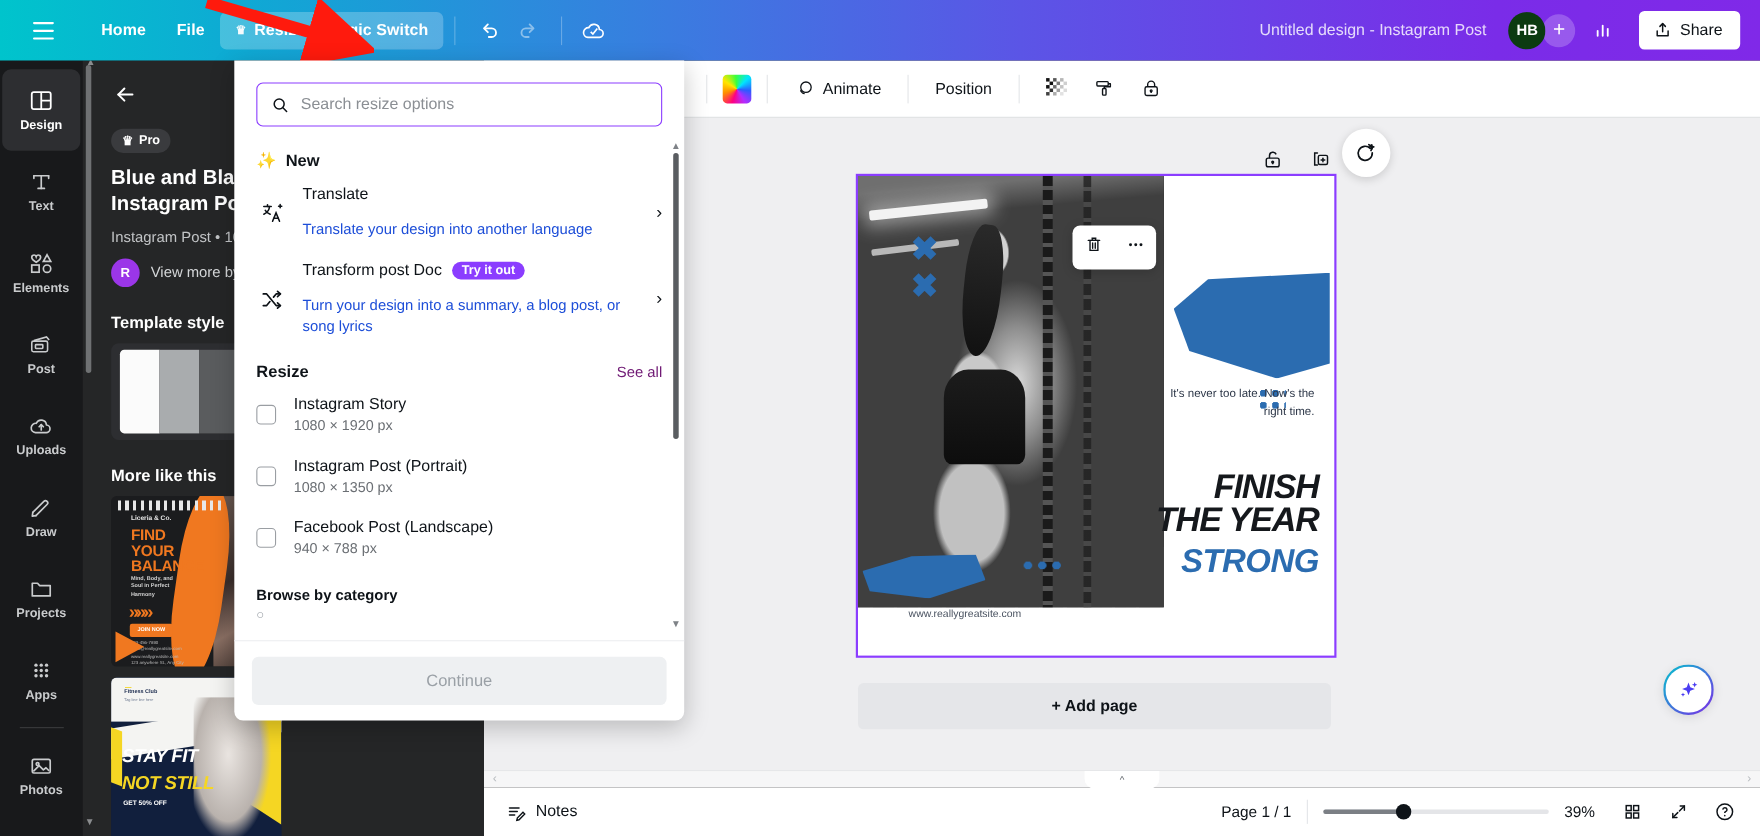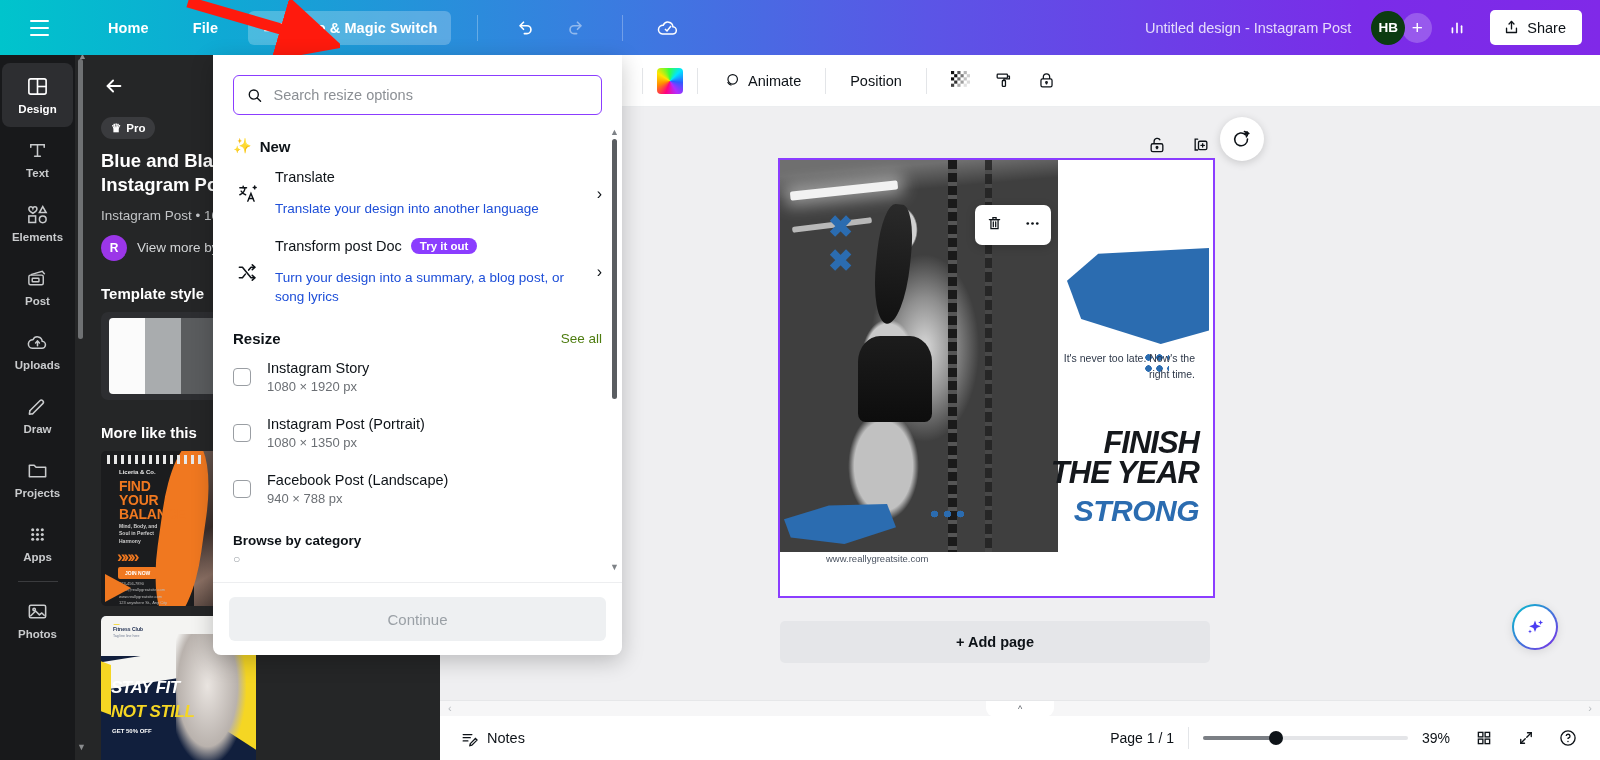--- a/index.html
+++ b/index.html
@@ -10,21 +10,21 @@
     background: #18191b;
   }
   .app { position: relative; width: 1600px; height: 760px; }
 
   
   .header {
     position: absolute; left: 0; top: 0; width: 1600px; height: 55px;
     background: linear-gradient(90deg, #00c4cc 0%, #0fa9d4 14%, #3a7ce0 38%, #5b55e6 58%, #7a2ce8 85%, #8029e8 100%);
     display: flex; align-items: center; z-index: 40;
   }
-  .hdr-left { display: flex; align-items: center; gap: 16px; padding-left: 22px; }
+  .hdr-left { display: flex; align-items: center; gap: 0px; padding-left: 22px; }
   .hamburger { width: 34px; height: 34px; display: flex; flex-direction: column; justify-content: center; align-items: center; gap: 5px; cursor: pointer; margin-right: 22px;}
   .hamburger i { display:block; width: 19px; height: 2px; background: #fff; border-radius: 2px; }
   .hdr-btn {
     color: #fff; font-size: 14.5px; font-weight: bold; padding: 9px 14px;
     border-radius: 6px; cursor: pointer; white-space: nowrap; letter-spacing: .1px;
   }
   .hdr-btn.active { background: rgba(255,255,255,0.24); display:flex; align-items:center; gap:7px; }
   .crown { font-size: 11px; opacity: .95; }
   .hdr-sep { width: 1px; height: 26px; background: rgba(255,255,255,0.28); margin: 0 10px; }
   .icon-btn {
@@ -53,21 +53,21 @@
   
   .red-arrow { position: absolute; left: 180px; top: -4px; width: 160px; height: 60px; pointer-events: none; z-index: 60; }
 
   
   .rail {
     position: absolute; left: 0; top: 55px; width: 75px; height: 705px;
     background: #18191b; display: flex; flex-direction: column; align-items: center;
     padding-top: 8px; z-index: 30;
   }
   .rail-item {
-    width: 71px; height: 64px; display: flex; flex-direction: column; align-items: center;
+    width: 71px; height: 74px; display: flex; flex-direction: column; align-items: center;
     justify-content: center; gap: 5px; color: #c9cbcd; cursor: pointer; border-radius: 8px;
   }
   .rail-item.active { background: #2d2e31; color: #fff; }
   .rail-label { font-size: 11.5px; font-weight: bold; }
   .rail-divider { width: 40px; height: 1px; background: #3a3b3e; margin: 6px 0; }
 
   
   .panel {
     position: absolute; left: 75px; top: 55px; width: 365px; height: 705px;
     background: #252627; z-index: 20; overflow: hidden;
@@ -161,21 +161,21 @@
   .dd-group-title { display:flex; align-items:center; gap:8px; color:#0e1318; font-size:15px; font-weight:bold; padding: 22px 20px 4px 20px;}
   .dd-row { display: flex; align-items: center; gap: 14px; padding: 10px 16px 10px 20px; cursor: pointer; }
   .dd-row-ico { width: 28px; min-width:28px; display:flex; align-items:center; justify-content:center; }
   .dd-row-text { flex: 1; }
   .dd-row-title { color:#0e1318; font-size:14.5px; display:flex; align-items:center; gap:9px; }
   .dd-row-desc { color:#1d4ed8; font-size:13.5px; line-height:1.42; margin-top:14px; }
   .try-pill { background:#8b3dff; color:#fff; font-size:11.5px; font-weight:bold; padding:2px 9px; border-radius:10px; }
   .chev-r { color:#0e1318; font-size:16px; padding-right:4px; }
   .dd-sec-head { display:flex; align-items:center; justify-content:space-between; padding: 14px 20px 2px 20px; }
   .dd-sec-head .t { color:#0e1318; font-size:15px; font-weight:bold; }
-  .dd-sec-head .a { color:#4d7c0f; font-size:13.5px; cursor:pointer; }
+  .dd-sec-head .a { color:#701a75; font-size:13.5px; cursor:pointer; }
   .dd-opt { display:flex; align-items:center; gap:16px; padding: 11px 20px; cursor:pointer; }
   .cbox { width:18px; height:18px; min-width:18px; border:1.6px solid #9a9ea3; border-radius:4px; background:#fff;}
   .dd-opt-name { color:#0e1318; font-size:14.5px; }
   .dd-opt-size { color:#6b6f74; font-size:13px; margin-top:3px; }
   .dd-browse { color:#0e1318; font-size:13.5px; font-weight:bold; padding: 16px 20px 4px 20px; }
   .dd-cut { padding: 0 20px; color:#9aa0a6; font-size:12px; }
   .dd-footer { border-top: 1px solid #edeef0; padding: 14px 16px; }
   .continue-btn {
     width:100%; height:44px; background:#eef0f2; color:#9aa0a6; border:none; border-radius:6px;
     font-size:15px; font-weight:normal; font-family:"Liberation Sans", sans-serif;

